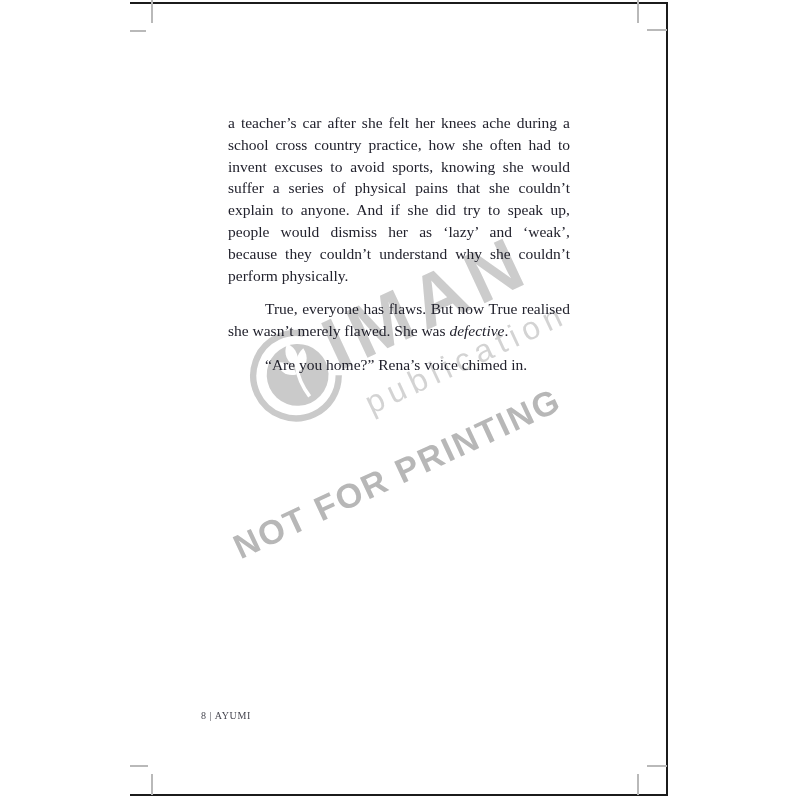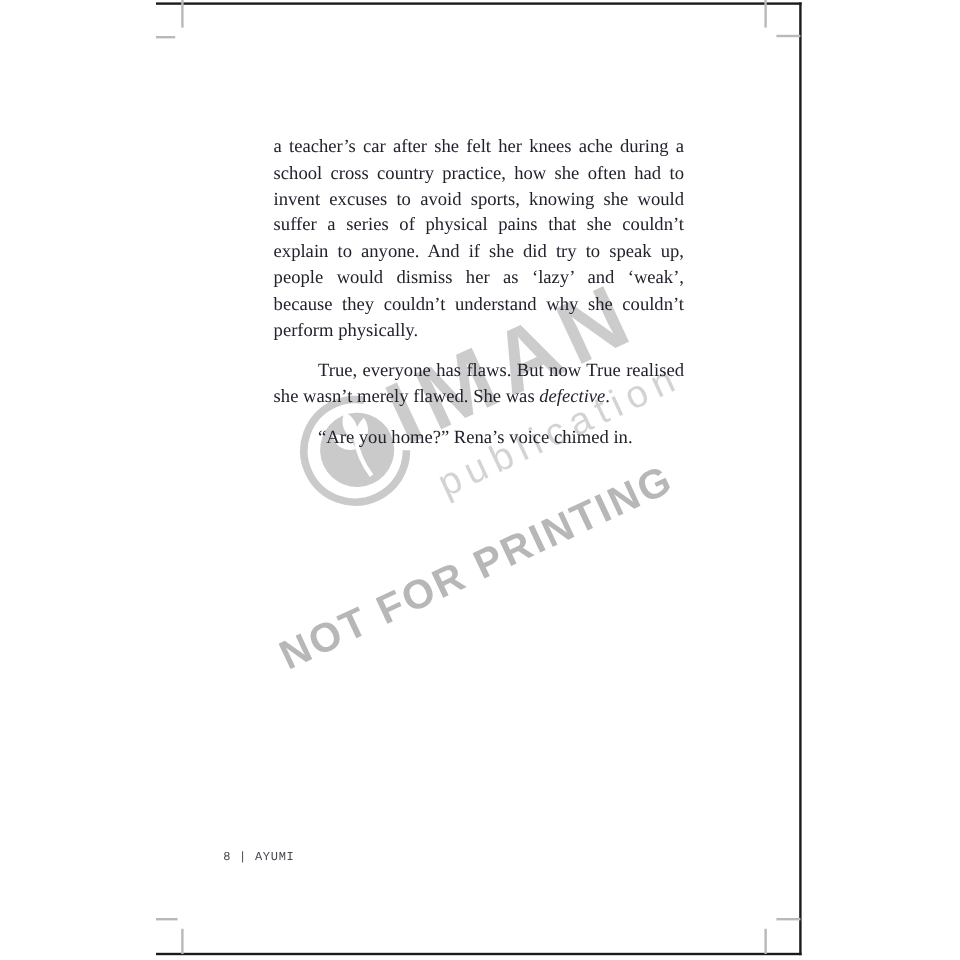--- a/index.html
+++ b/index.html
@@ -54,22 +54,22 @@
   .text-col{
     position:absolute;left:228px;top:90px;width:342px;z-index:1;
     color:#22222d;font-size:15.5px;line-height:21.8px;text-align:justify;
   }
   .text-col p{margin:0 0 12px 0;text-indent:37px;}
   .text-col p.no-indent{text-indent:0;margin-top:22px;}
   .text-col em{}
 
   
   .footer{
-    position:absolute;left:186px;top:710px;z-index:1;
-    font-family:Liberation Mono, monospace;font-size:10px;letter-spacing:.6px;
+    position:absolute;left:201px;top:710px;z-index:1;
+    font-family:Liberation Serif, serif;font-size:10px;letter-spacing:.6px;
     color:#45454f;
   }
 </style>
 </head>
 <body>
 
 <div class="sheet">
 
   <div class="edge edge-top"></div>
   <div class="edge edge-right"></div>

